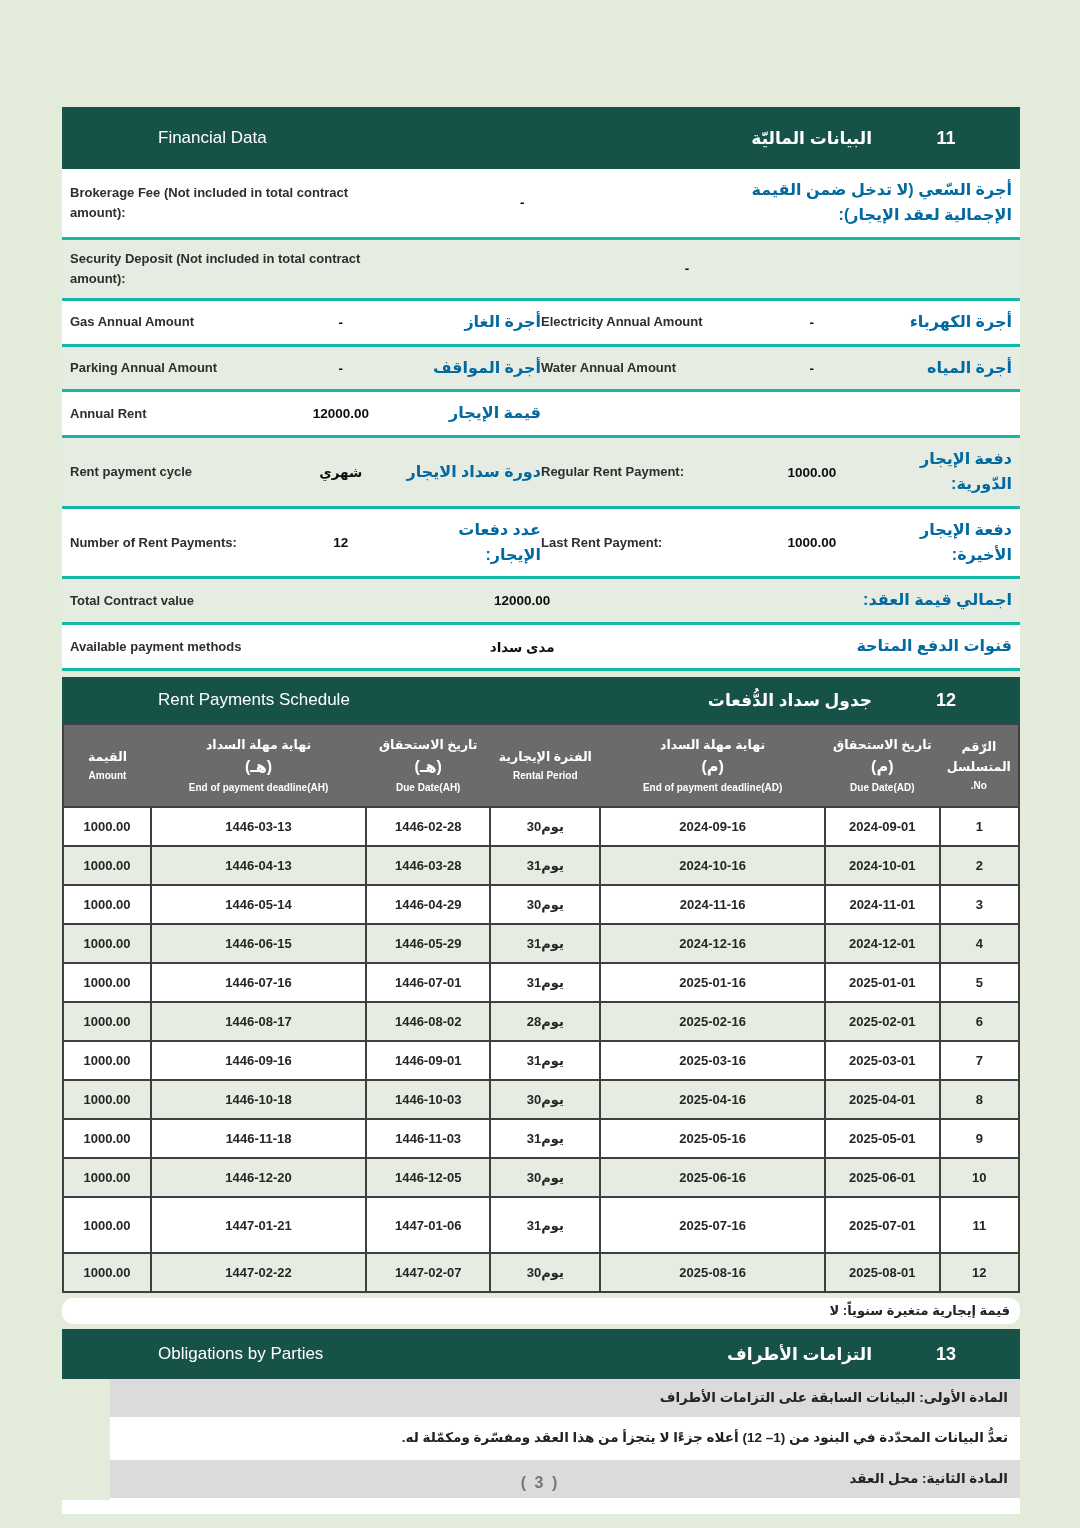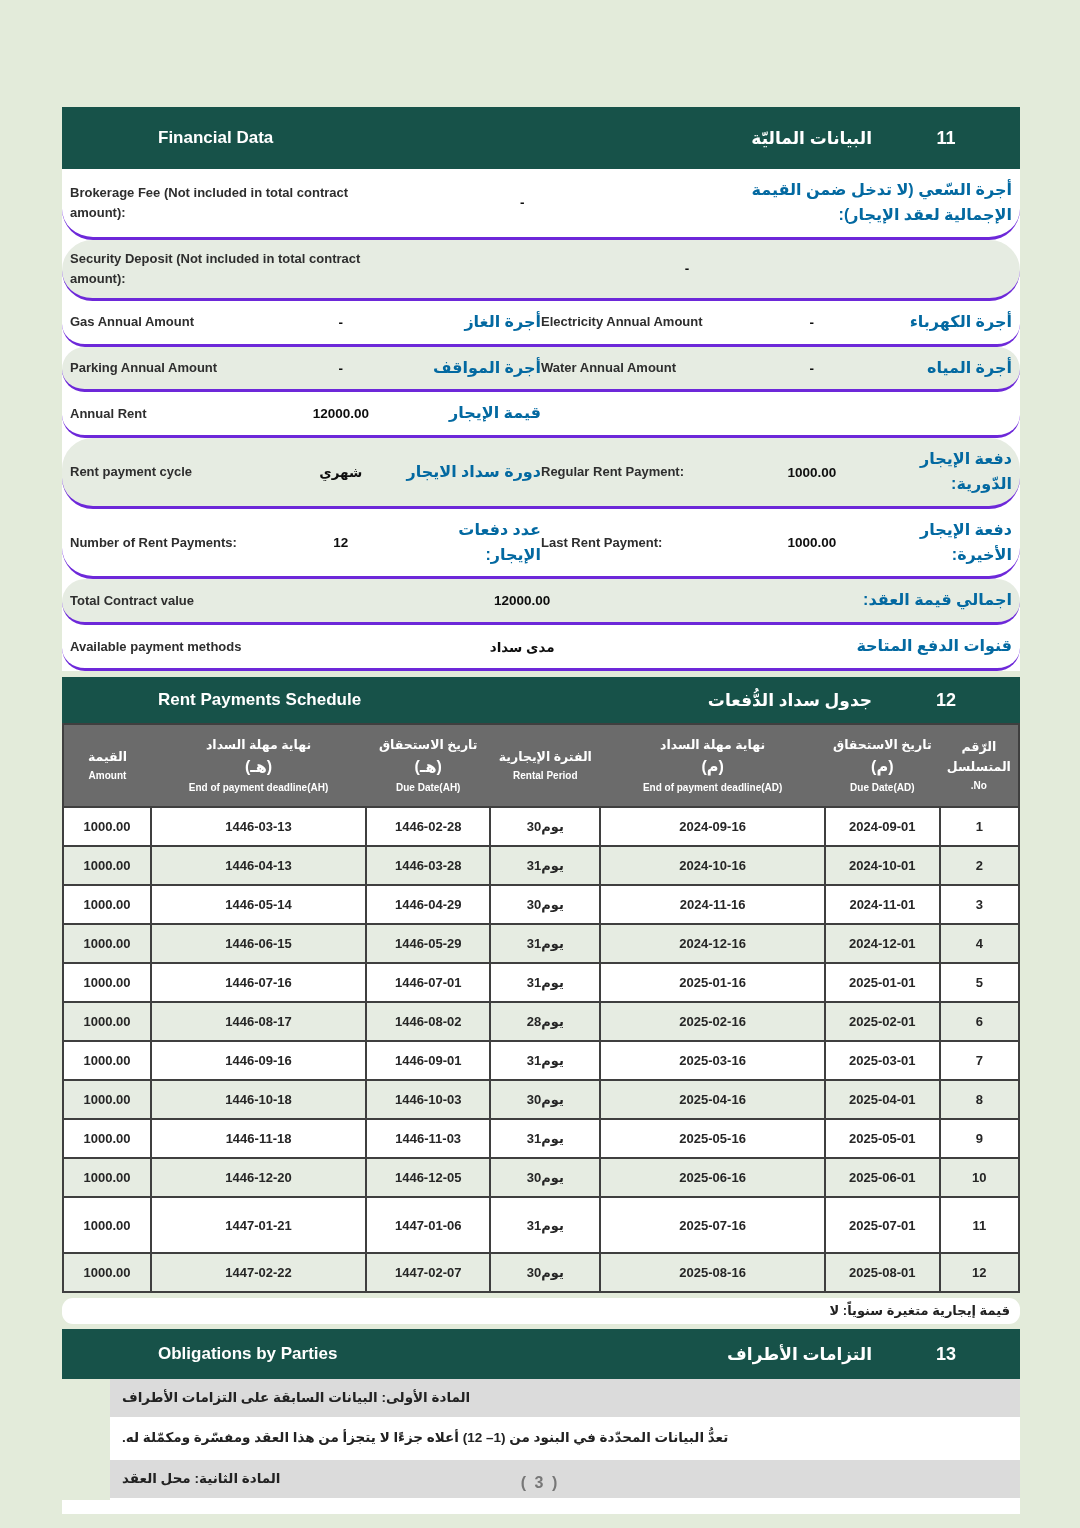--- a/index.html
+++ b/index.html
@@ -25,25 +25,25 @@
   
   .section-header{
     background:var(--green);color:#fff;
     display:flex;align-items:center;direction:rtl;
   }
   .section-header.h62{height:62px;}
   .section-header.h46{height:46px;}
   .section-header.h50{height:50px;}
   .sec-num{width:148px;text-align:center;font-weight:bold;font-size:18px;flex:0 0 auto;}
   .sec-title-ar{font-weight:bold;font-size:17px;flex:0 0 auto;}
-  .sec-title-en{margin-right:auto;margin-left:96px;font-weight:bold;font-size:17px;direction:ltr;}
+  .sec-title-en{margin-right:auto;margin-left:96px;font-weight:normal;font-size:17px;direction:ltr;}
 
   
   .fin-body{background:#fff;}
-  .fin-row{display:flex;direction:ltr;align-items:center;border-bottom:3px solid #6d28d9;border-radius:31px;}
+  .fin-row{display:flex;direction:ltr;align-items:center;border-bottom:3px solid #14b8a6;}
   .fin-row.alt{background:var(--alt-row);}
   .fin-row.white{background:#fff;}
   .en-label{font-weight:bold;font-size:13px;color:#2e2e2e;line-height:1.55;}
   .ar-label{font-weight:bold;font-size:16px;color:#0369a1;line-height:1.55;direction:rtl;text-align:right;}
   .fin-val{font-weight:bold;font-size:13.5px;color:#0e0e0e;text-align:center;direction:rtl;}
   .fin-row.single{padding:9px 8px;}
   .fin-row.single .en-label{width:31%;}
   .fin-row.single .fin-val{flex:1;}
   .fin-row.single .ar-label{width:35%;}
   .half{width:50%;display:flex;align-items:center;gap:16px;}
@@ -67,21 +67,21 @@
     text-align:center;font-weight:bold;font-size:13px;color:#262626;
     height:39px;padding:2px 4px;background:#fff;
   }
   table.sched tbody tr:nth-child(even) td{background:var(--alt-row);}
   table.sched tbody tr.tall td{height:56px;}
   td.period-cell{direction:ltr;}
 
   
   .note-row{background:#fff;direction:rtl;text-align:right;
     padding:5px 10px;font-size:13px;font-weight:bold;margin-top:5px;min-height:26px;border-radius:11px;}
-  .article{direction:rtl;text-align:left;font-weight:bold;font-size:13.5px;
+  .article{direction:rtl;text-align:right;font-weight:bold;font-size:13.5px;
     padding:9px 12px;line-height:1.5;border-bottom:2px solid #fff;margin-left:48px;}
   .article.grey{background:var(--article-grey);}
   .article.white{background:#ffffff;}
   .article:first-of-type{margin-top:6px;}
   .card-bottom{background:#fff;height:14px;}
 
   
   .page-num{position:absolute;top:1474px;left:0;width:100%;text-align:center;
     color:#777;font-size:16px;letter-spacing:2px;font-weight:bold;}
 </style>

